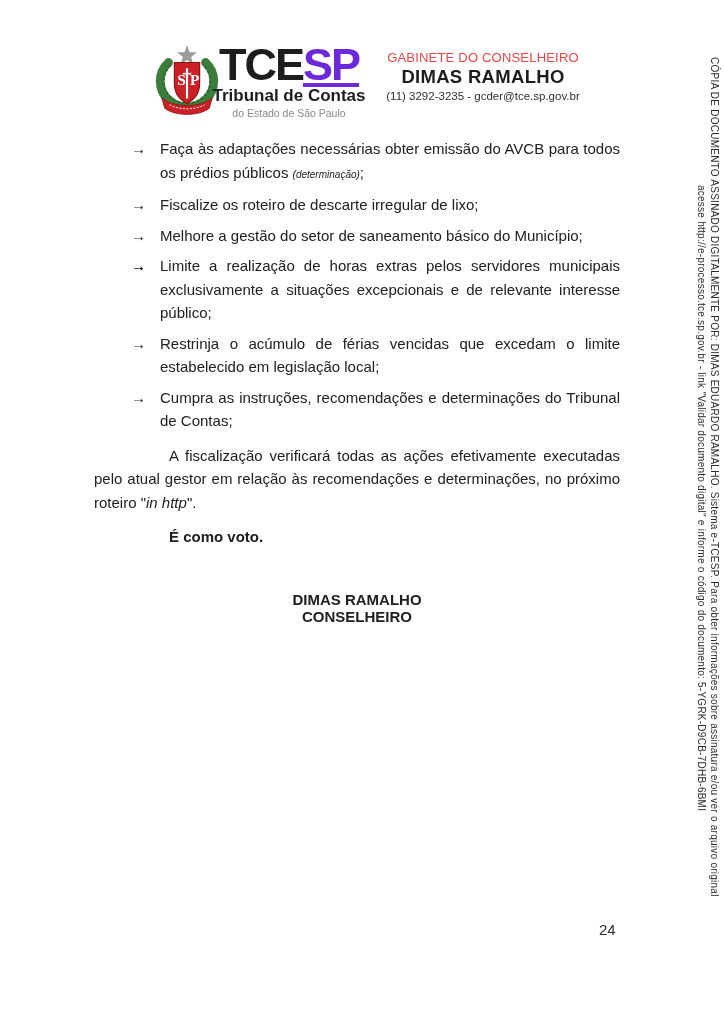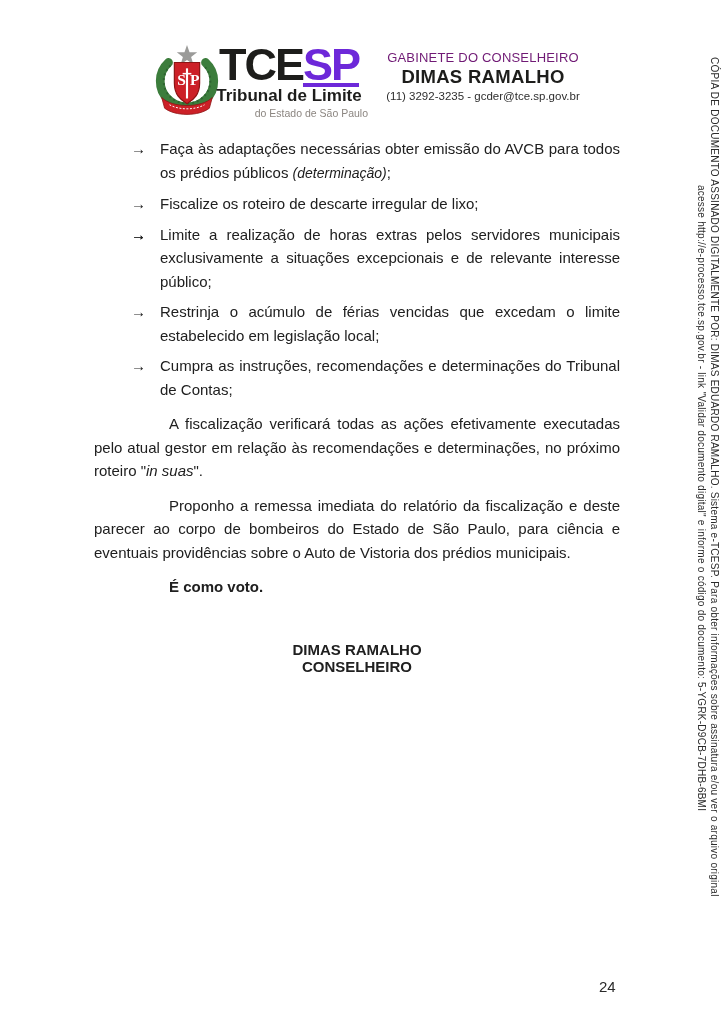--- a/index.html
+++ b/index.html
@@ -13,23 +13,23 @@
     overflow: hidden;
     margin: 0 auto;
   }
 
   
   .crest { position: absolute; left: 150px; top: 44px; width: 74px; height: 72px; }
   .logo-text { position: absolute; left: 210px; top: 42px; width: 158px; text-align: center; }
   .acronym { font-size: 45px; font-weight: bold; letter-spacing: -2px; line-height: 46px; color: #1d1d1b; }
   .acronym .sp { color: #6d28d9; text-decoration: underline; }
   .logo-line1 { font-size: 17px; font-weight: bold; color: #1d1d1b; margin-top: -2px; letter-spacing: 0px; }
-  .logo-line2 { font-size: 10.5px; color: #8c8681; margin-top: 1px; text-align: right; }
+  .logo-line2 { font-size: 10.5px; color: #8c8681; margin-top: 1px; }
   .office { position: absolute; left: 376px; top: 50px; width: 214px; text-align: center; }
-  .office-line1 { font-size: 13px; color: #701a75; letter-spacing: 0.2px; }
+  .office-line1 { font-size: 13px; color: #ef4444; letter-spacing: 0.2px; }
   .office-line2 { font-size: 18.5px; font-weight: bold; color: #1d1d1b; margin-top: 1px; letter-spacing: 0.3px; }
   .office-line3 { font-size: 11.5px; color: #2e2e2e; margin-top: 2px; }
 
   
   .sidebar {
     position: absolute; top: 0; right: 3px; height: 1024px;
     writing-mode: vertical-rl; text-orientation: mixed;
     font-size: 10px; color: #2b2b2b; letter-spacing: 0.25px;
   }
   .sb-line { line-height: 13px; }
@@ -37,27 +37,27 @@
   .sb-line2 { padding-top: 185px; }
 
   
   main {
     position: absolute; left: 94px; top: 137px; width: 526px;
     font-size: 15px; line-height: 23.5px; text-align: justify; color: #202020;
   }
   ul.bullets { list-style: none; }
   ul.bullets li { position: relative; padding-left: 66px; margin-bottom: 7px; }
   ul.bullets li .arrow { position: absolute; left: 37px; top: 0; font-weight: 400; }
-  .note { font-size: 14px; font-style: italic; }
+  .note { font-size: 10px; font-style: italic; }
   .para { text-indent: 75px; margin-top: 11px; }
   .para em { font-style: italic; }
   .closing { text-indent: 75px; margin-top: 11px; font-weight: bold; }
   .signature { margin-top: 42px; text-align: center; font-weight: bold; font-size: 15px; line-height: 17.5px; }
 
-  .page-number { position: absolute; left: 599px; top: 978px; font-size: 15px; color: #2a2a2a; }
+  .page-number { position: absolute; left: 599px; top: 921px; font-size: 15px; color: #2a2a2a; }
 </style>
 </head>
 <body>
 
 <div class="page">
 
   <header>
     <div class="crest">
       <svg viewBox="0 0 76 74" width="74" height="72" aria-hidden="true">
         <polygon points="38,1 40.6,8.6 48.5,8.6 42.2,13.4 44.6,21 38,16.4 31.4,21 33.8,13.4 27.5,8.6 35.4,8.6" fill="#9b9b99"></polygon>
@@ -68,21 +68,21 @@
         <text x="41" y="42" font-size="16" font-weight="bold" fill="#ffffff" font-family="Liberation Serif, serif">P</text>
         <line x1="38" y1="25" x2="38" y2="56" stroke="#ffffff" stroke-width="2.2"></line>
         <line x1="33.5" y1="30.5" x2="42.5" y2="30.5" stroke="#ffffff" stroke-width="1.6"></line>
         <path d="M12,55 C23,66 53,66 64,55 L61,66 C50,74.5 26,74.5 15,66 Z" fill="#cc2027" stroke="#8c1313" stroke-width="0.8"></path>
         <path d="M20,62.5 C30,68 46,68 56,62.5" stroke="#ffffff" stroke-width="1" fill="none" stroke-dasharray="2,1.6"></path>
       </svg>
     </div>
 
     <div class="logo-text">
       <div class="acronym"><span class="tce">TCE</span><span class="sp">SP</span></div>
-      <div class="logo-line1">Tribunal de Limite</div>
+      <div class="logo-line1">Tribunal de Contas</div>
       <div class="logo-line2">do Estado de São Paulo</div>
     </div>
 
     <div class="office">
       <div class="office-line1">GABINETE DO CONSELHEIRO</div>
       <div class="office-line2">DIMAS RAMALHO</div>
       <div class="office-line3">(11) 3292-3235 - gcder@tce.sp.gov.br</div>
     </div>
   </header>
 
@@ -96,41 +96,41 @@
       <li>
         <span class="arrow">→</span>
         <span>Faça às adaptações necessárias obter emissão do AVCB para todos os prédios públicos </span><span class="note">(determinação)</span><span>;</span>
       </li>
       <li>
         <span class="arrow">→</span>
         <span>Fiscalize os roteiro de descarte irregular de lixo;</span>
       </li>
       <li>
         <span class="arrow">→</span>
+        <span>Melhore a gestão do setor de saneamento básico do Município;</span>
       </li>
       <li>
         <span class="arrow">→</span>
       </li>
       <li>
         <span class="arrow">→</span>
         <span>Limite a realização de horas extras pelos servidores municipais exclusivamente a situações excepcionais e de relevante interesse público;</span>
       </li>
       <li>
         <span class="arrow">→</span>
         <span>Restrinja o acúmulo de férias vencidas que excedam o limite estabelecido em legislação local;</span>
       </li>
       <li>
         <span class="arrow">→</span>
         <span>Cumpra as instruções, recomendações e determinações do Tribunal de Contas;</span>
       </li>
     </ul>
 
-    <p class="para"><span>A fiscalização verificará todas as ações efetivamente executadas pelo atual gestor em relação às recomendações e determinações, no próximo roteiro "</span><em>in suas</em><span>".</span></p>
+    <p class="para"><span>A fiscalização verificará todas as ações efetivamente executadas pelo atual gestor em relação às recomendações e determinações, no próximo roteiro "</span><em>in http</em><span>".</span></p>
 
-    <p class="para">Proponho a remessa imediata do relatório da fiscalização e deste parecer ao corpo de bombeiros do Estado de São Paulo, para ciência e eventuais providências sobre o Auto de Vistoria dos prédios municipais.</p>
 
 
     <p class="closing">É como voto.</p>
 
     <div class="signature">
       <div>DIMAS RAMALHO</div>
       <div>CONSELHEIRO</div>
     </div>
   </main>
 

